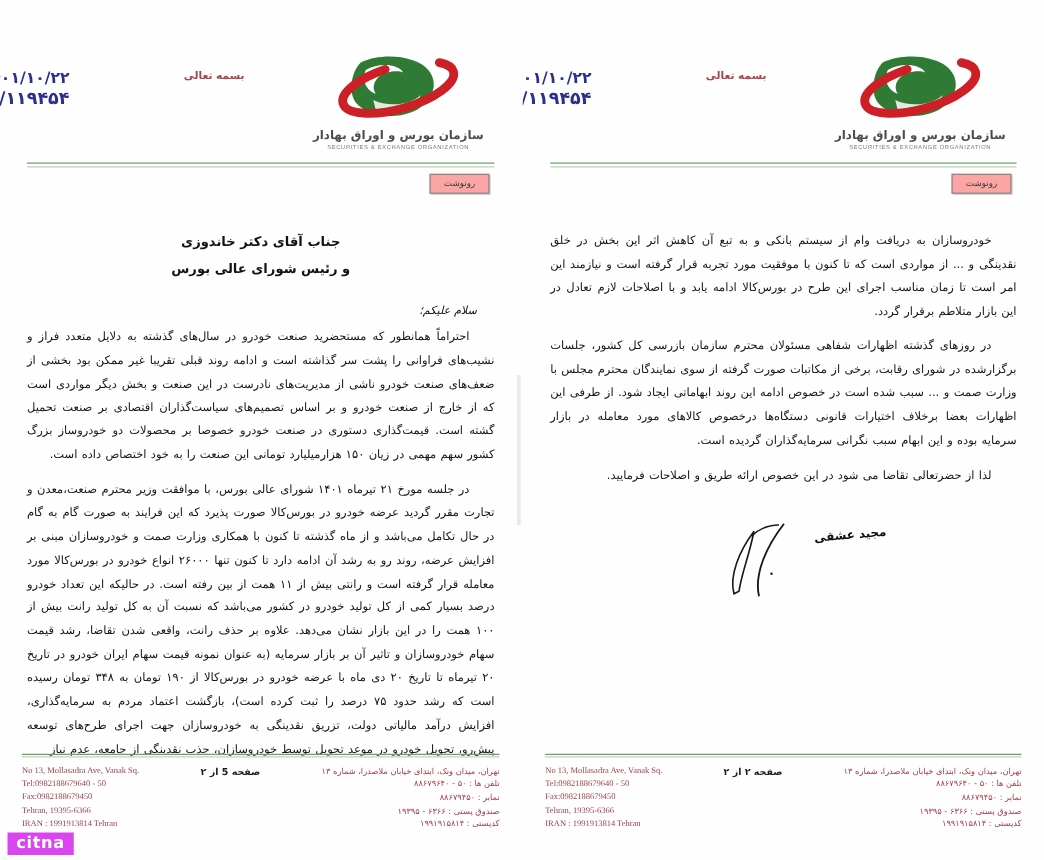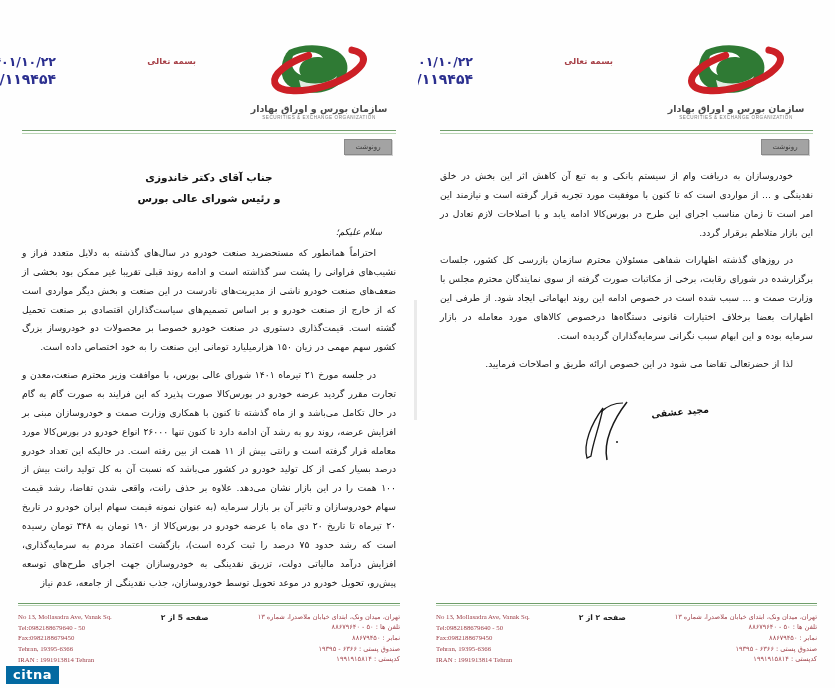--- a/index.html
+++ b/index.html
@@ -85,30 +85,30 @@
     display:block;position:absolute;left:0;right:0;
   }
   .rule i:nth-child(1){top:0;height:1.4px;background:#6f9e6a;}
   .rule i:nth-child(2){top:2.6px;height:1px;background:#b9d4b4;}
 
   
   .tag{
     margin-top:5px;
     width:46px;height:14px;
     border:1px solid #8a8a8a;
-    background:#a3a3a3;
+    background:#fca5a5;
     margin-right:4px;margin-left:auto;
     display:flex;align-items:center;justify-content:center;
     font-size:7px;color:#3a3a3a;
     box-shadow:1px 1px 0 rgba(0,0,0,.18);
   }
 
   
   .body{
-    margin-top:12px;
+    margin-top:29px;
     color:#131313;
   }
   .addr{
     text-align:center;
     font-weight:bold;
     font-size:10.5px;
     line-height:2.0;
     margin-bottom:18px;
   }
   .salam{
@@ -177,21 +177,21 @@
 
   
   .scan-edge{
     position:absolute;top:300px;right:1px;
     width:3px;height:120px;background:#d9d9d9;opacity:.55;
   }
 
   
   .watermark{
     position:absolute;left:6px;bottom:4px;
-    background:#0369a1;color:#ffffff;
+    background:#d946ef;color:#ffffff;
     font-size:13px;font-weight:bold;letter-spacing:.5px;
     padding:2px 7px 3px 7px;
     font-family:"DejaVu Sans",sans-serif;
     line-height:1;
     direction:ltr;
   }
 </style>
 </head>
 <body>
 

